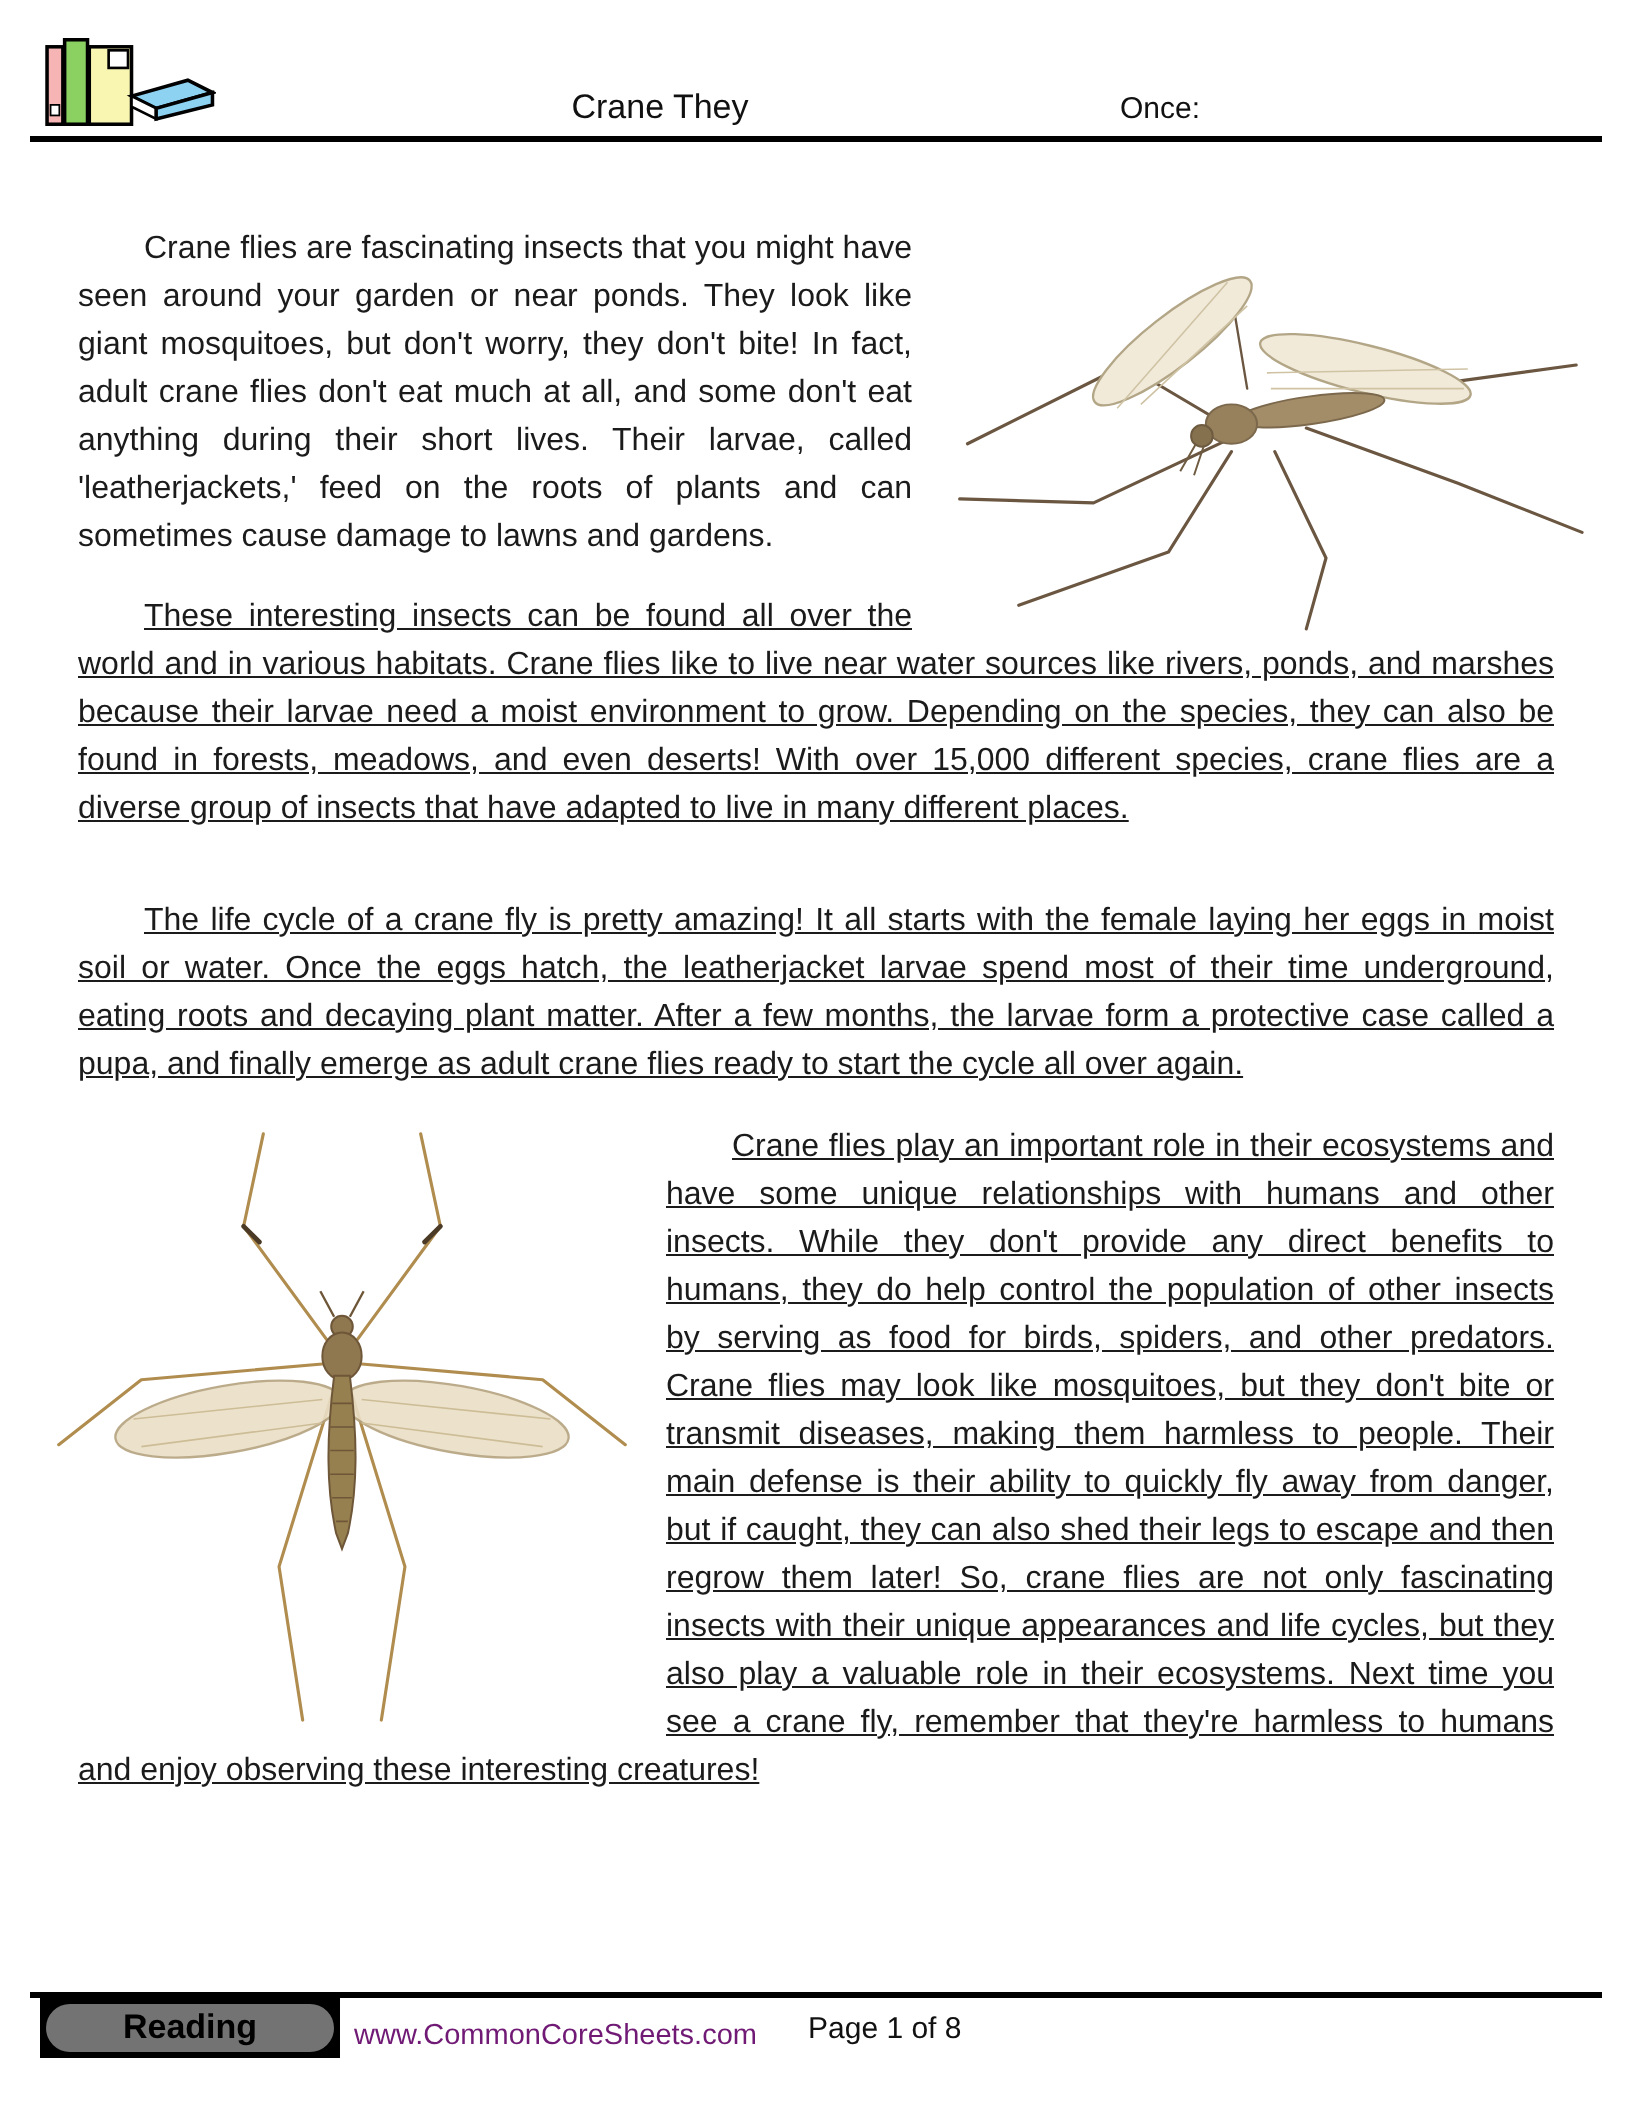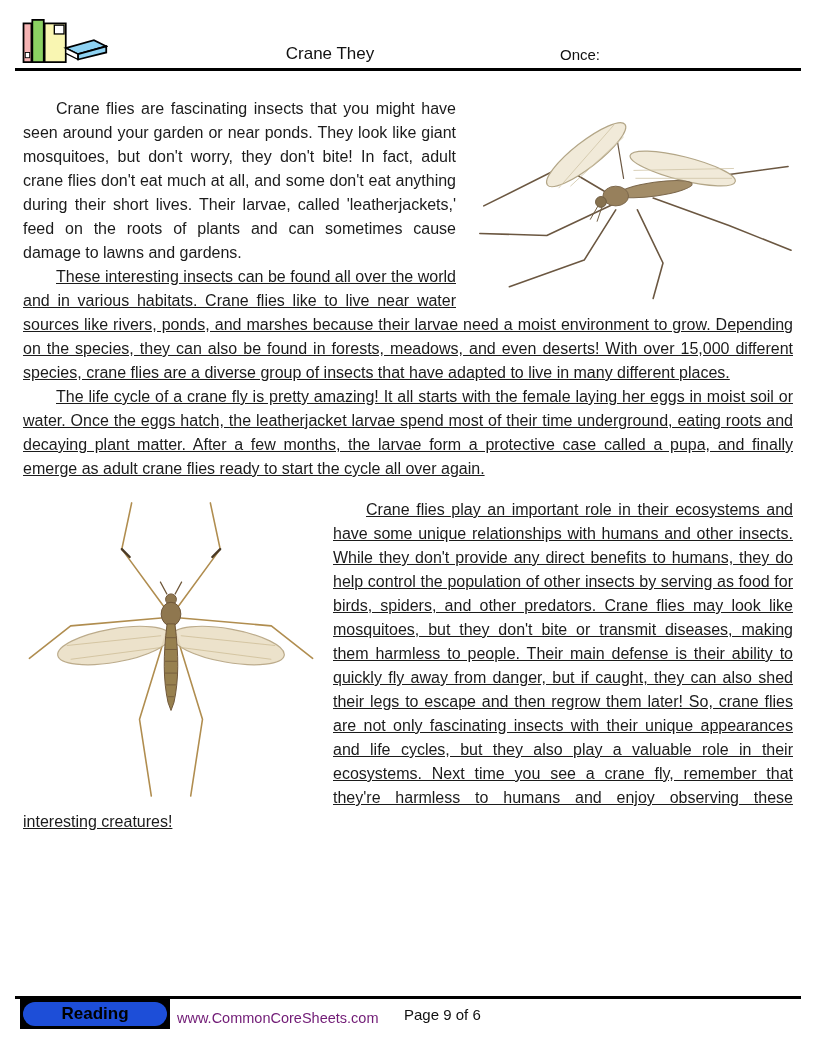--- a/index.html
+++ b/index.html
@@ -18,40 +18,40 @@
   .title {
     position: absolute; left: 0; top: 44px; width: 660px;
     text-align: center; font-size: 17px; color: #111;
   }
   .name-label { position: absolute; left: 560px; top: 46px; font-size: 15px; color: #111; }
   .header-rule { position: absolute; left: 15px; right: 15px; top: 68px; height: 3px; background: #000; }
 
   
   .article { position: absolute; left: 23px; right: 23px; top: 97px; }
   .article p {
-    margin: 0;
+    margin: 16px;
     font-size: 16px;
     line-height: 24px;
     text-align: justify;
   }
   .indent { text-indent: 33px; }
   .gap { margin-top: 17px; text-decoration: underline; }
   .fly1 { float: right; width: 325px; height: 203px; margin-left: 12px; }
   .fly2 { float: left; width: 296px; height: 300px; margin-right: 14px; }
   .block::after { content: ""; display: block; clear: both; }
 
   
   .footer-rule { position: absolute; left: 15px; right: 15px; top: 996px; height: 3px; background: #000; }
   .badge {
     position: absolute; left: 20px; top: 999px; width: 150px; height: 30px;
     background: #000;
   }
   .badge-pill {
     position: absolute; left: 3px; right: 3px; top: 3px; bottom: 3px;
-    background: #1d4ed8; border-radius: 13px;
+    background: #737373; border-radius: 13px;
     display: flex; align-items: center; justify-content: center;
     font-weight: bold; font-size: 17px; color: #000;
   }
   .website { position: absolute; left: 177px; top: 1010px; font-size: 14.5px; color: #701a75; }
   .page-num { position: absolute; left: 404px; top: 1006px; font-size: 15px; color: #111; }
 </style>
 </head>
 <body>
 
 <div class="page">
@@ -133,16 +133,16 @@
     </div>
 
   </div>
 
   <div>
     <div class="footer-rule"></div>
     <div class="badge">
       <div class="badge-pill">Reading</div>
     </div>
     <div class="website">www.CommonCoreSheets.com</div>
-    <div class="page-num">Page 9 of 6</div>
+    <div class="page-num">Page 1 of 8</div>
   </div>
 
 </div>
 
 </body></html>

